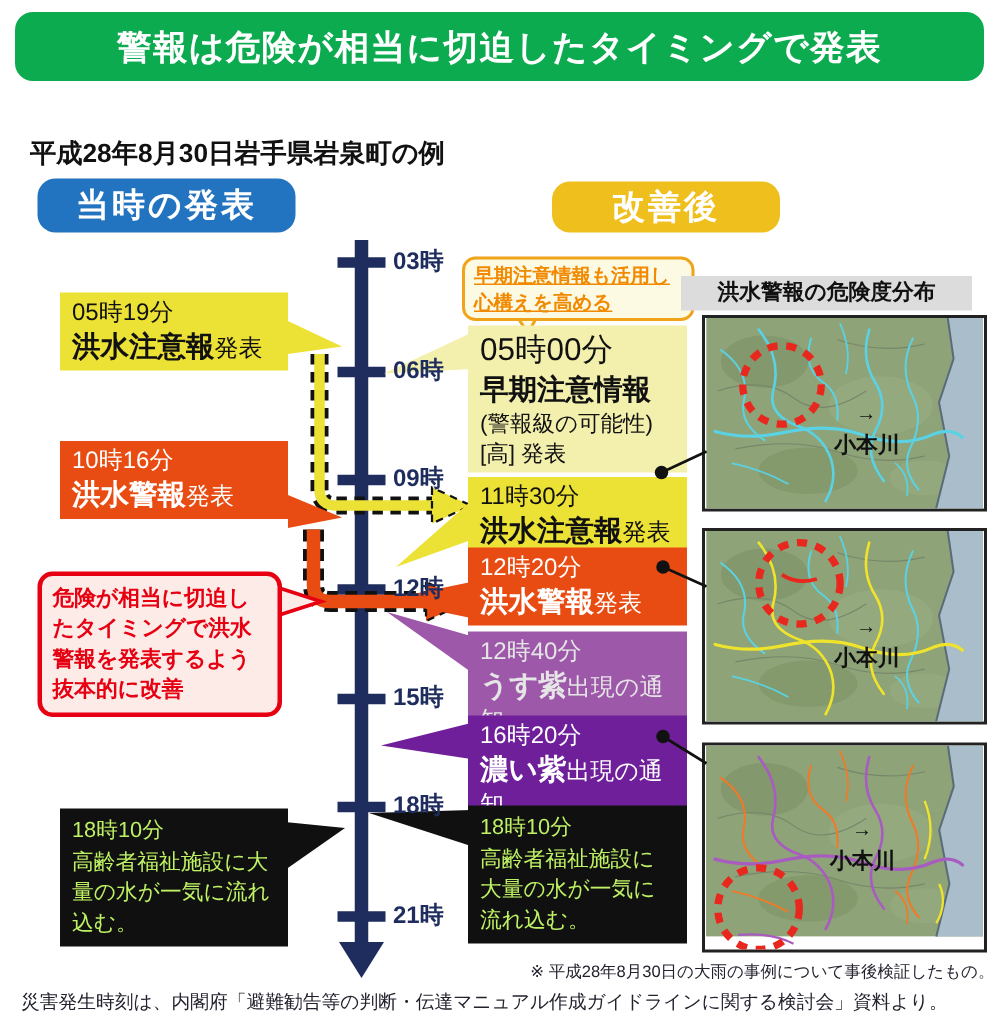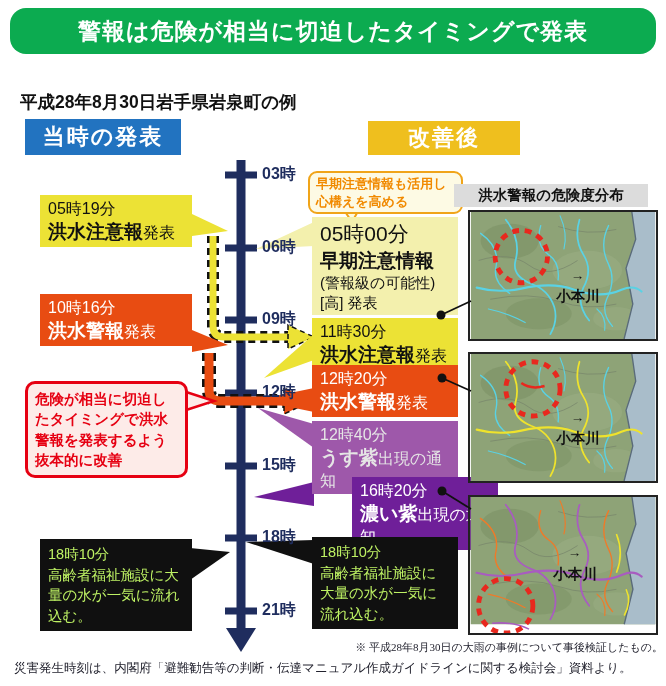--- a/index.html
+++ b/index.html
@@ -7,53 +7,53 @@
   body { font-family:"Liberation Sans","DejaVu Sans",sans-serif; }
   #stage { position:relative; width:666px; height:686px; background:#fff; overflow:hidden; }
 
   .banner { position:absolute; left:10px; top:8px; width:646px; height:46px;
     background:#0cab50; border-radius:16px; color:#fff; font-size:23px; font-weight:bold;
     display:flex; align-items:center; justify-content:center; letter-spacing:1px; }
   .subtitle { position:absolute; left:20px; top:90px; font-size:17.5px; font-weight:bold; color:#111; }
 
   .col-label { position:absolute; height:36px; color:#fff; font-size:22px; font-weight:bold;
     display:flex; align-items:center; justify-content:center; letter-spacing:2px; }
-  .col-label.left { left:25px; top:119px; width:156px; background:#2273c0; }
+  .col-label.left { left:25px; top:119px; width:172px; background:#2273c0; }
   .col-label.right { left:368px; top:121px; width:152px; height:34px; background:#efbf1e; }
 
   svg.layer { position:absolute; left:0; top:0; pointer-events:none; }
   #under { z-index:1; } #over { z-index:3; }
-  .content { z-index:2; }
+  .content { z-index:2;border-radius:12px; }
 
   .tick-label { position:absolute; left:262px; color:#1f2d5e; font-size:16px; font-weight:bold; z-index:2; }
 
   .box { position:absolute; z-index:2; line-height:1.32; }
   .evt { padding:3px 8px; font-size:16px; color:#111; }
   .evt .kw { font-weight:bold; font-size:19px; }
   .yellow { background:#ece235; }
   .cream  { background:#f3f0ad; }
   .orangebg { background:#e84c12; color:#fff; }
   .purplebg { background:#9e58aa; color:#e5e5e5; }
   .dpurplebg { background:#6f1f99; color:#fff; }
   .blackbg { background:#101010; color:#bef264; }
 
   .red-bubble { left:25px; top:381px; width:163px; background:#fdebe8; border:3px solid #e60012;
     border-radius:10px; padding:5px 7px; color:#e60012; font-weight:bold; font-size:14.5px;
     line-height:1.4; word-break:break-all; }
   .note-bubble { left:308px; top:171px; width:155px; background:#fdfae4; border:2.5px solid #f0a419;
     border-radius:9px; padding:2px 6px; color:#f18a00; font-weight:bold; font-size:13px;
-    line-height:1.35; word-break:break-all; }
+    line-height:1.35; word-break:break-all;text-decoration:underline; }
 
   .disaster { width:152px; padding:5px 8px; font-size:14.5px; line-height:1.42; word-break:break-all; }
 
   .map-title { position:absolute; left:454px; top:184px; width:194px; height:23px; background:#dcdcdc;
     color:#111; font-size:14.5px; font-weight:bold; text-align:center; line-height:23px; z-index:2; }
   .map { position:absolute; left:468px; width:190px; border:2px solid #222; z-index:2; }
 
-  .footnote { position:absolute; color:#22222e; z-index:2;font-family:Liberation Serif, serif; }
+  .footnote { position:absolute; color:#22222e; z-index:2; }
   .fn1 { right:3px; top:640px; font-size:11px; }
   .fn2 { left:14px; top:660px; font-size:12.5px; }
 </style>
 </head>
 <body>
 
 <div id="stage">
 
   <svg id="under" class="layer" width="666" height="686">
 
@@ -137,21 +137,21 @@
     <div><b class="kw">洪水注意報</b><span>発表</span></div>
   </div>
   <div class="box evt orangebg" style="left:312px; top:365px; width:146px;">
     <div>12時20分</div>
     <div><b class="kw">洪水警報</b><span>発表</span></div>
   </div>
   <div class="box evt purplebg" style="left:312px; top:421px; width:146px;">
     <div>12時40分</div>
     <div><b class="kw">うす紫</b><span>出現の通知</span></div>
   </div>
-  <div class="box evt dpurplebg" style="left:312px; top:477px; width:146px;margin-left:40px;">
+  <div class="box evt dpurplebg" style="left:312px; top:477px; width:146px;">
     <div>16時20分</div>
     <div><b class="kw">濃い紫</b><span>出現の通知</span></div>
   </div>
   <div class="box blackbg disaster" style="left:312px; top:537px; width:146px;">
     <div>18時10分</div>
     <div>高齢者福祉施設に大量の水が一気に流れ込む。</div>
   </div>
 
   <div class="map-title">洪水警報の危険度分布</div>
 

